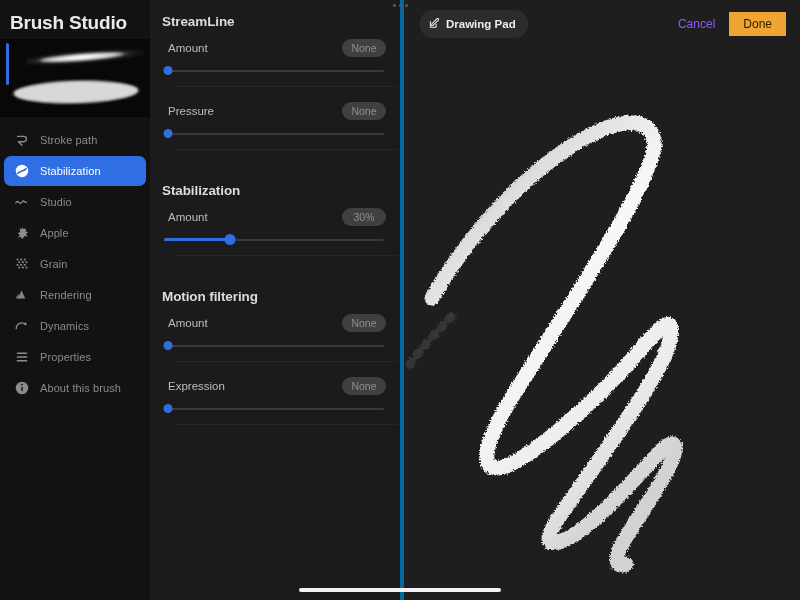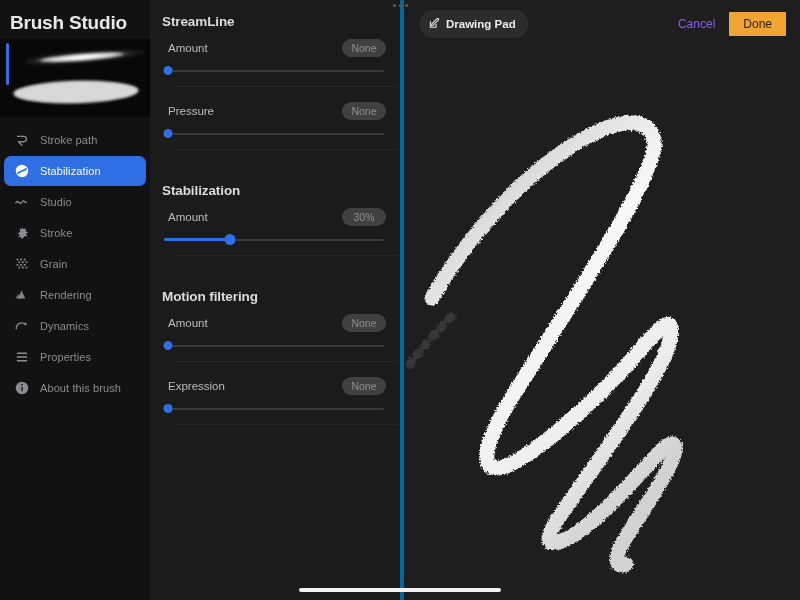--- a/index.html
+++ b/index.html
@@ -300,21 +300,21 @@
             </svg>
           </span>
           <span class="nav-label">Studio</span>
         </div>
         <div class="nav-item">
           <span class="nav-ico">
             <svg width="16" height="16" viewBox="0 0 18 18">
               <path d="M9 2l1.6 2.6L13.6 4l-.6 3 2.9 1.2-2.4 2 1.7 2.6-3.1-.3L9 16l-1.1-2.5-3.1.3 1.7-2.6-2.4-2L7 7.9 6.4 4l3 .6z" fill="#8c8c90"></path>
             </svg>
           </span>
-          <span class="nav-label">Stroke</span>
+          <span class="nav-label">Apple</span>
         </div>
         <div class="nav-item">
           <span class="nav-ico">
             <svg width="16" height="16" viewBox="0 0 18 18">
               <g fill="#8c8c90">
                 <rect x="3" y="3" width="2" height="2"></rect>
                 <rect x="7" y="3" width="2" height="2"></rect>
                 <rect x="11" y="3" width="2" height="2"></rect>
                 <rect x="5" y="6" width="2" height="2"></rect>
                 <rect x="9" y="6" width="2" height="2"></rect>

